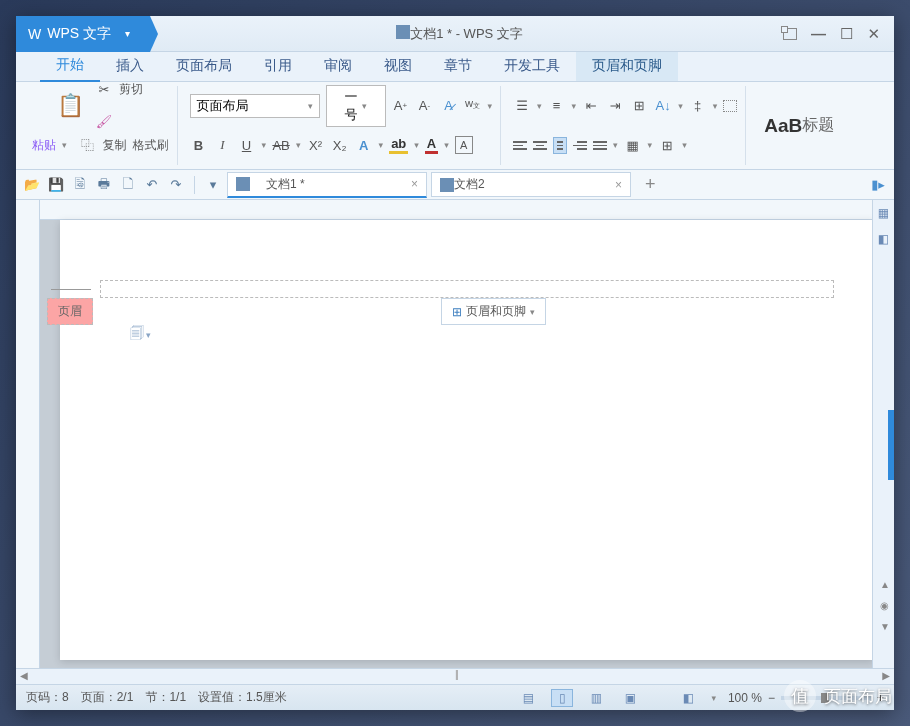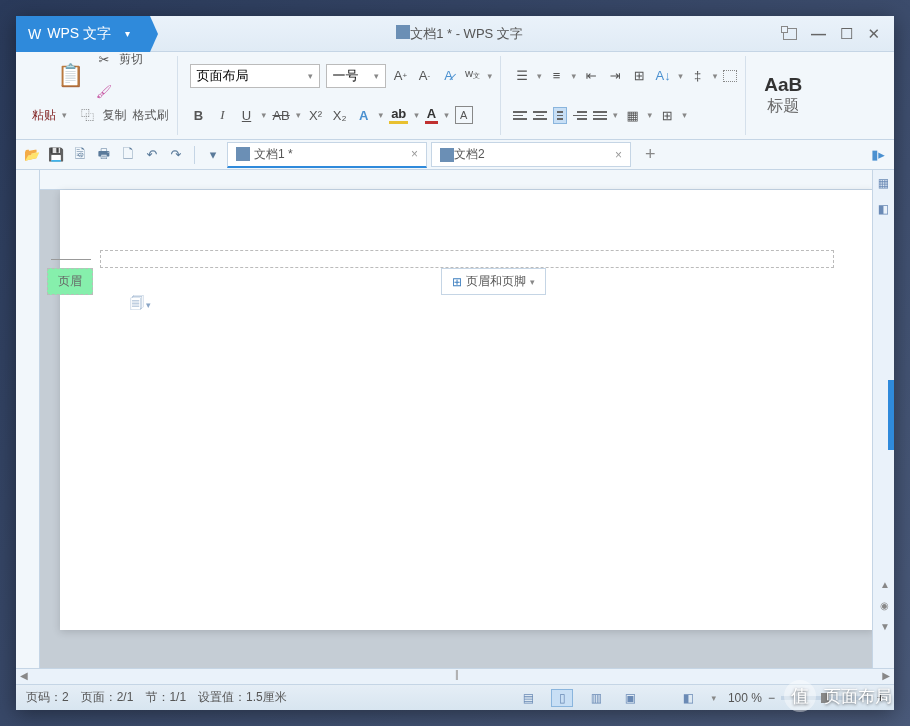--- a/index.html
+++ b/index.html
@@ -22,39 +22,39 @@
 .menutabs { height: 30px; background: #eaf2fa; display: flex; align-items: flex-end; padding-left: 24px; border-bottom: 1px solid #c5d5e5; gap: 0; }
 .menutab { padding: 6px 16px; color: #3a5a8a; font-size: 14px; cursor: pointer; }
 .menutab.active { color: #2f8adb; border-bottom: 2px solid #2f8adb; margin-bottom: -1px; font-weight: 500; }
 .menutab.context { background: #d8e8f5; color: #2a5a8a; }
 
 
 .ribbon { height: 88px; background: #f2f7fb; border-bottom: 1px solid #c5d5e5; display: flex; padding: 4px 8px; gap: 4px; overflow: hidden; }
 .rgroup { display: flex; flex-direction: column; justify-content: space-around; border-right: 1px solid #d5e0eb; padding: 0 8px; }
 .rgroup.vert { align-items: center; }
 .rgroup .big { font-size: 22px; color: #4a7ab5; }
-.rgroup .lbl { font-size: 12px; color: #7f1d1d; }
+.rgroup .lbl { font-size: 12px; color: #8b5cf6; }
 .rrow { display: flex; align-items: center; gap: 6px; height: 28px; }
 .rrow .ico { width: 18px; height: 18px; display: inline-flex; align-items: center; justify-content: center; font-size: 13px; color: #555; }
 .rrow .txt { font-size: 12px; color: #555; }
 .fontname { border: 1px solid #bbb; background: #fff; padding: 2px 6px; font-size: 13px; width: 130px; display: flex; justify-content: space-between; align-items: center; }
-.fontsize { border: 1px solid #bbb; background: #fff; padding: 2px 6px; font-size: 13px; width: 60px; display: flex; justify-content: space-between; align-items: center; }
+.fontsize { border: 1px solid #bbb; background: #fff; padding: 2px 18px; font-size: 13px; width: 60px; display: flex; justify-content: space-between; align-items: center; }
 .dd { font-size: 9px; color: #888; }
 .btn-b { font-weight: bold; }
 .btn-i { font-style: italic; font-family: serif; }
 .btn-u { text-decoration: underline; }
 .strike { text-decoration: line-through; color: #d05050; }
 .sup { position: relative; font-size: 11px; }
 .highlight-a { color: #333; border-bottom: 3px solid #e8c030; padding: 0 2px; font-weight: bold; font-size: 13px; }
 .color-a { color: #333; border-bottom: 3px solid #c03030; padding: 0 2px; font-weight: bold; font-size: 13px; }
 .align-ico { display: inline-flex; flex-direction: column; gap: 2px; width: 14px; }
 .align-ico span { height: 1.5px; background: #666; }
 .align-ico.center span:nth-child(2) { width: 60%; margin: 0 auto; }
 .align-ico.selected { background: #c8dff5; padding: 3px; border: 1px solid #8ab5dd; }
-.style-box { display: flex; flex-direction: column; align-items: center; justify-content: center; font-size: 19px; font-weight: bold; color: #333; padding: 0 6px; }
+.style-box { display: flex; align-items: center; justify-content: center; font-size: 19px; font-weight: bold; color: #333; padding: 0 6px; }
 .style-box .sub { font-size: 16px; font-weight: normal; color: #666; }
 
 
 .qat-row { height: 30px; background: #f2f7fb; border-bottom: 1px solid #c5d5e5; display: flex; align-items: center; padding: 0 6px; gap: 4px; }
 .qat-ico { width: 20px; height: 20px; display: inline-flex; align-items: center; justify-content: center; font-size: 13px; color: #5a7a9a; cursor: pointer; }
 .qat-ico.orange { color: #e89030; }
 .qat-ico.blue { color: #4080c0; }
 .qat-sep { width: 1px; height: 18px; background: #c5d5e5; margin: 0 4px; }
 .doctab { border: 1px solid #c5d5e5; background: #fff; padding: 3px 8px; display: flex; align-items: center; gap: 6px; font-size: 12px; color: #555; min-width: 200px; justify-content: space-between; }
 .doctab.active { border-bottom: 2px solid #2f8adb; }
@@ -64,21 +64,21 @@
 
 
 .docarea { flex: 1; background: #c5cdd5; display: flex; position: relative; overflow: hidden; }
 .ruler-v { width: 24px; background: #f2f7fb; border-right: 1px solid #c5d5e5; }
 .doc-scroll { flex: 1; overflow: auto; position: relative; }
 .ruler-h { height: 20px; background: #f2f7fb; border-bottom: 1px solid #c5d5e5; }
 .page { background: #fff; margin: 0 20px 20px 20px; min-height: 440px; box-shadow: 0 2px 8px rgba(0,0,0,0.15); position: relative; padding: 60px 120px 20px 120px; }
 .header-zone { border: 1px dashed #bbb; padding: 8px 0; position: relative; margin-left: -80px; margin-right: -80px; }
 .header-zone::before { content: ""; position: absolute; left: -50px; top: 50%; width: 40px; height: 1px; background: #999; }
 .header-text { font-size: 34px; color: #222; padding-left: 80px; }
-.header-label { position: absolute; left: -54px; bottom: -28px; border: 1px dashed #bbb; background: #86efac; padding: 4px 10px; font-size: 12px; color: #666; }
+.header-label { position: absolute; left: -54px; bottom: -28px; border: 1px dashed #bbb; background: #fca5a5; padding: 4px 10px; font-size: 12px; color: #666; }
 .pagenum-btn { position: absolute; left: 340px; bottom: -28px; border: 1px solid #c5d5e5; background: #fff; padding: 4px 10px; font-size: 12px; color: #555; display: flex; align-items: center; gap: 4px; }
 .pagenum-btn .pni { color: #4080c0; }
 .doc-icon-side { position: absolute; left: 70px; top: 103px; color: #8aa5c5; font-size: 14px; display: flex; align-items: center; gap: 2px; }
 .side-strip { position: absolute; right: 0; top: 0; width: 22px; height: 100%; background: #eaf2fa; border-left: 1px solid #c5d5e5; }
 .side-strip .si { display: block; text-align: center; padding: 6px 0; color: #6a8ab5; font-size: 12px; }
 .side-indicator { position: absolute; right: 0; top: 210px; width: 6px; height: 70px; background: #2f8adb; }
 .scroll-h { height: 16px; background: #eaf2fa; border-top: 1px solid #c5d5e5; position: relative; }
 .scroll-h::before { content: "|||"; position: absolute; left: 50%; top: 0; color: #aaa; font-size: 10px; letter-spacing: -2px; }
 
 
@@ -110,20 +110,31 @@
       <span>文档1 * - WPS 文字</span>
     </div>
     <div class="win-controls">
       <span class="dbl"></span>
       <span style="font-weight:bold;">—</span>
       <span>☐</span>
       <span>✕</span>
     </div>
   </div>
 
+  <div class="menutabs">
+    <div class="menutab active">开始</div>
+    <div class="menutab">插入</div>
+    <div class="menutab">页面布局</div>
+    <div class="menutab">引用</div>
+    <div class="menutab">审阅</div>
+    <div class="menutab">视图</div>
+    <div class="menutab">章节</div>
+    <div class="menutab">开发工具</div>
+    <div class="menutab context">页眉和页脚</div>
+  </div>
 
   <div class="ribbon">
     <div class="rgroup vert">
       <div class="rrow">
         <span class="big">📋</span>
         <div style="display:flex;flex-direction:column;gap:4px;margin-left:4px;">
           <span class="rrow">
               <span class="ico">✂</span>
               <span class="txt">剪切</span>
             </span>
@@ -240,21 +251,21 @@
     <span class="qat-ico blue">💾</span>
     <span class="qat-ico">🗟</span>
     <span class="qat-ico">🖶</span>
     <span class="qat-ico">🗋</span>
     <span class="qat-ico">↶</span>
     <span class="qat-ico">↷</span>
     <span class="qat-sep"></span>
     <span class="qat-ico">▾</span>
 
     <div class="doctab active">
-      <span style="display:flex;gap:4px;align-items:center;">
+      <span style="display:flex;gap:16px;align-items:center;">
           <span class="dticon"></span>
           <span>文档1 *</span>
         </span>
       <span class="close">×</span>
     </div>
     <div class="doctab">
       <span style="display:flex;align-items:center;">
           <span class="dticon"></span>
           <span>文档2</span>
         </span>
@@ -291,21 +302,21 @@
       <span>◉</span>
       <span>▼</span>
     </div>
   </div>
   <div class="scroll-h">
     <span style="position:absolute;left:4px;top:1px;color:#888;font-size:10px;">◀</span>
     <span style="position:absolute;right:4px;top:1px;color:#888;font-size:10px;">▶</span>
   </div>
 
   <div class="statusbar">
-    <span>页码：2</span>
+    <span>页码：8</span>
     <span>页面：2/1</span>
     <span>节：1/1</span>
     <span>设置值：1.5厘米</span>
     <span class="sfill"></span>
     <span class="view-btn">▤</span>
     <span class="view-btn active">▯</span>
     <span class="view-btn">▥</span>
     <span class="view-btn">▣</span>
     <span style="width:12px;"></span>
     <span class="view-btn">◧</span>

